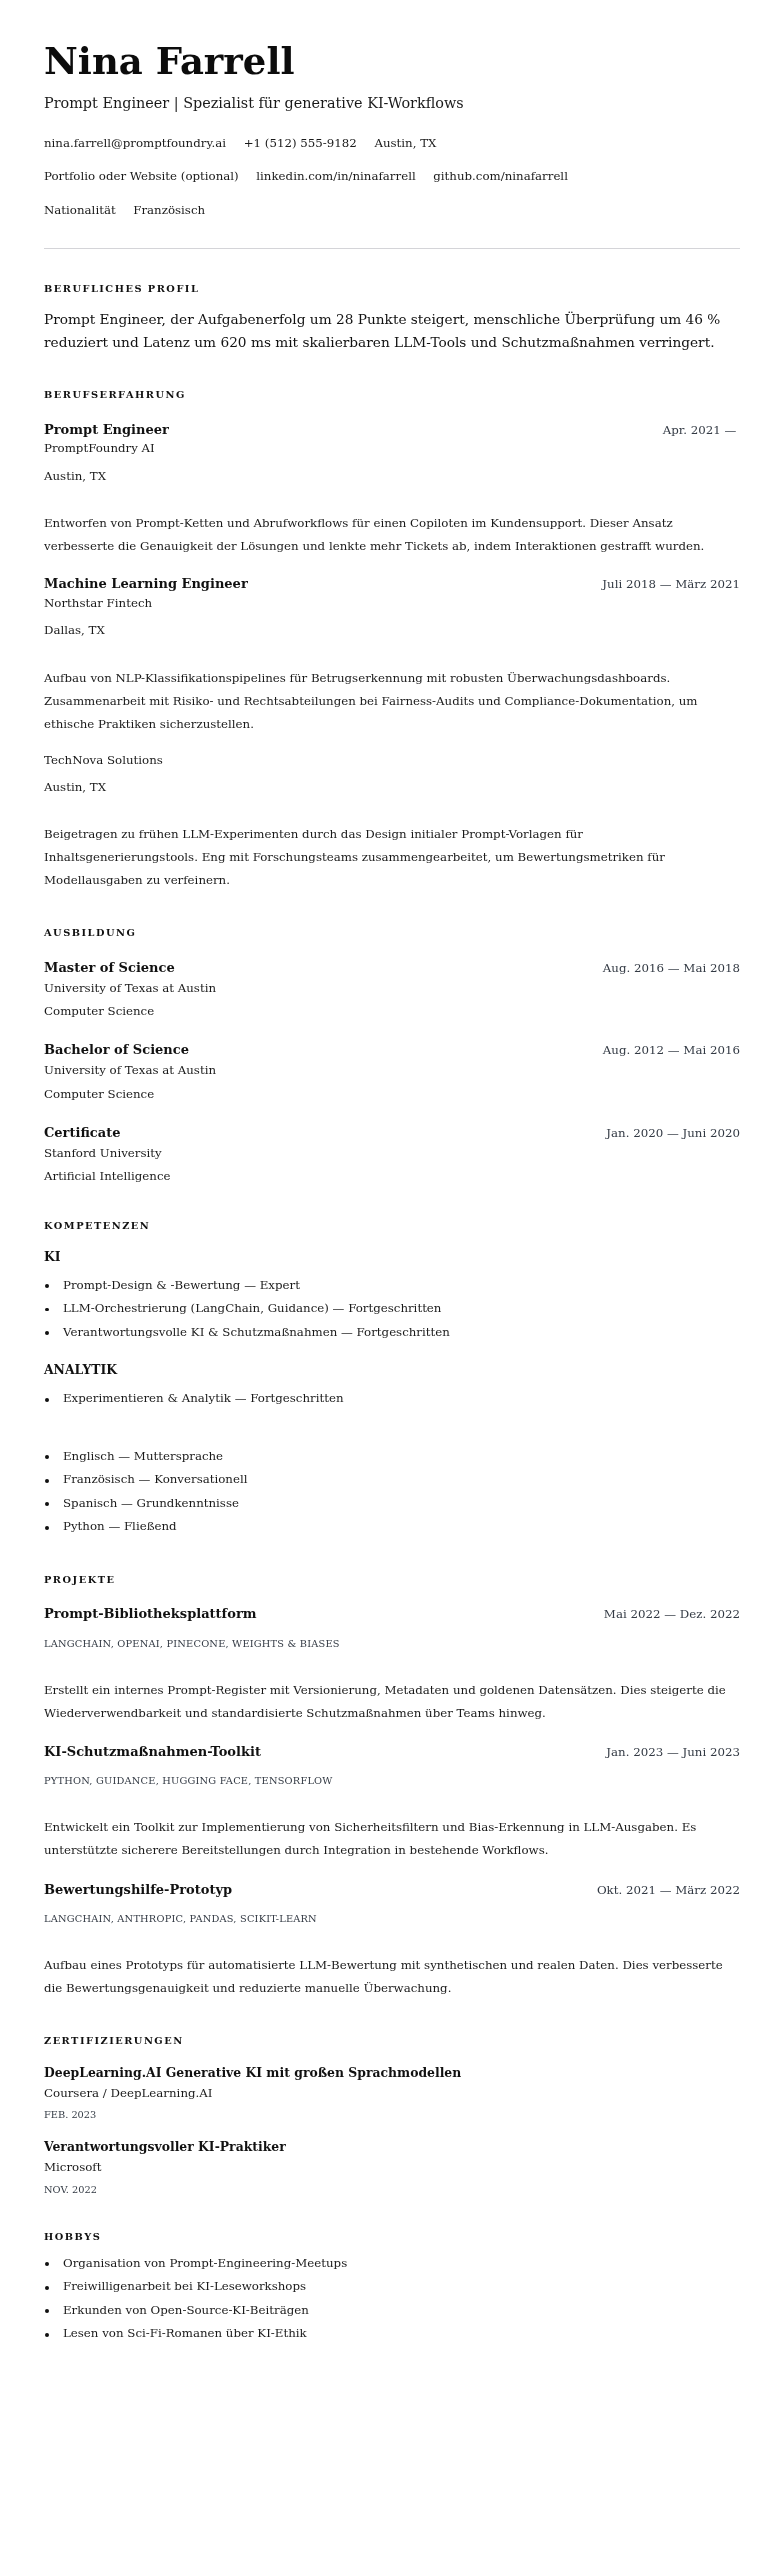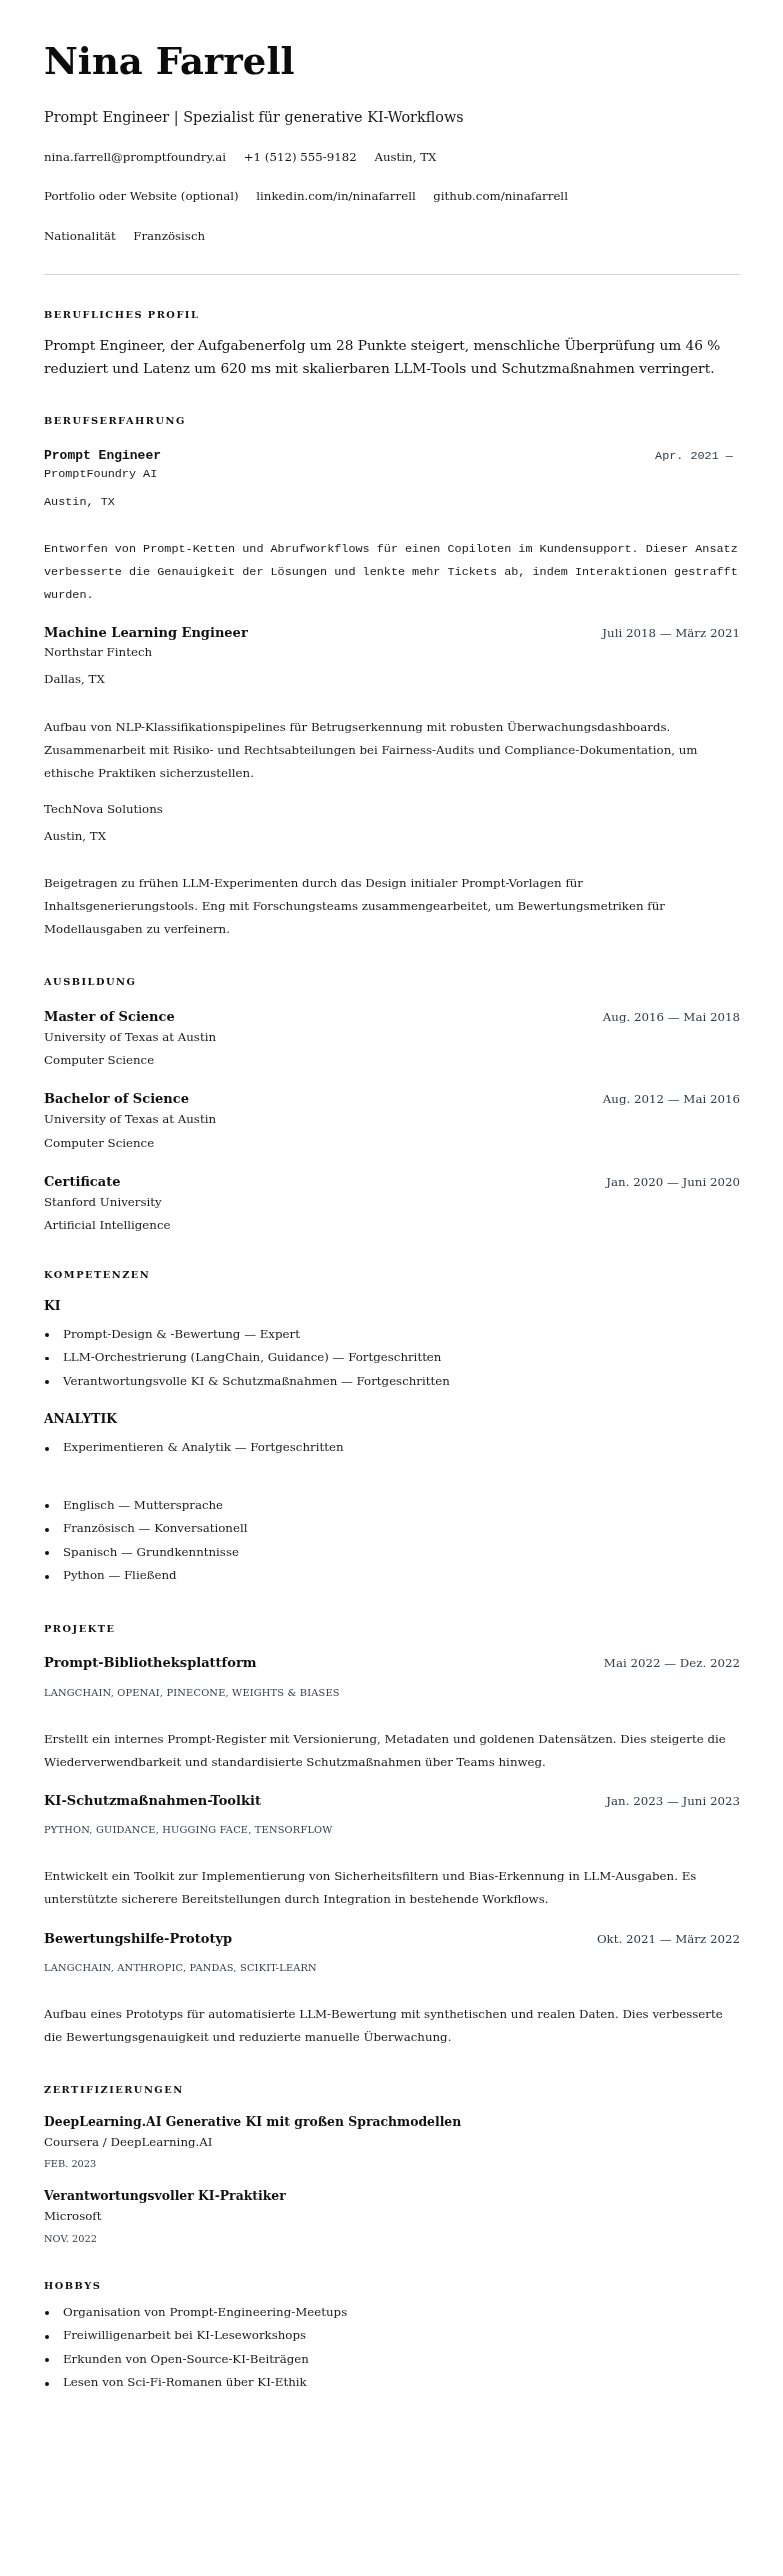--- a/index.html
+++ b/index.html
@@ -3,36 +3,36 @@
 <meta charset="utf-8">
 <style>
   html, body { margin: 0; padding: 0; background: #ffffff; }
   body {
     width: 784px;
     font-family: "DejaVu Serif", serif;
     color: #111111;
   }
   .page { padding: 38px 44px 26px 44px; }
   .name { font-size: 37px; font-weight: bold; line-height: 46px; margin: 0; color: #0c0c0c; }
-  .subtitle { font-size: 14.4px; line-height: 19.6px; margin: 24px 0 0 0; color: #1a1a1a; }
-  .contact-row { font-size: 11.8px; line-height: 15.7px; color: #1a1a1a; margin-top: 24px; }
+  .subtitle { font-size: 14.4px; line-height: 19.6px; margin: 10px 0 0 0; color: #1a1a1a; }
+  .contact-row { font-size: 11.8px; line-height: 15.7px; color: #1a1a1a; margin-top: 18px; }
   .contact-row span { margin-right: 17.6px; }
   .contact-row.first { margin-top: 22px; }
   .separator { height: 1.3px; background: #d4d4d8; margin: 29px 0 0 0; border: 0; }
 
   .section { margin-top: 34px; }
   .section.first { margin-top: 33px; }
   .section-title {
     font-size: 9.8px; font-weight: bold; letter-spacing: 1.5px;
     text-transform: uppercase; margin: 0; line-height: 13px; color: #111;
   }
   .profile-text { font-size: 13.7px; line-height: 23px; margin: 13px 0 0 0; color: #111; }
 
   .entry { margin-top: 17px; }
-  .entry.first { margin-top: 19.6px; font-family: Liberation Mono, monospace; }
+  .entry.first { margin-top: 19.6px; }
   .entry-head { display: flex; justify-content: space-between; align-items: baseline; }
   .entry-title { font-size: 13px; font-weight: bold; line-height: 18.3px; color: #111; }
   .entry-date { font-size: 11.8px; line-height: 15.7px; color: #333a44; white-space: pre; }
   .entry-sub { font-size: 11.8px; line-height: 15.7px; color: #1a1a1a; margin-top: 2.6px; }
   .entry-loc { font-size: 11.8px; line-height: 15.7px; color: #1a1a1a; margin-top: 11.8px; }
   .entry-desc { font-size: 11.8px; line-height: 23px; color: #1a1a1a; margin-top: 27.4px; }
 
   .edu-entry { margin-top: 21px; }
   .edu-entry.first { margin-top: 19.6px; }
   .edu-entry .entry-sub { margin-top: 3.9px; }

